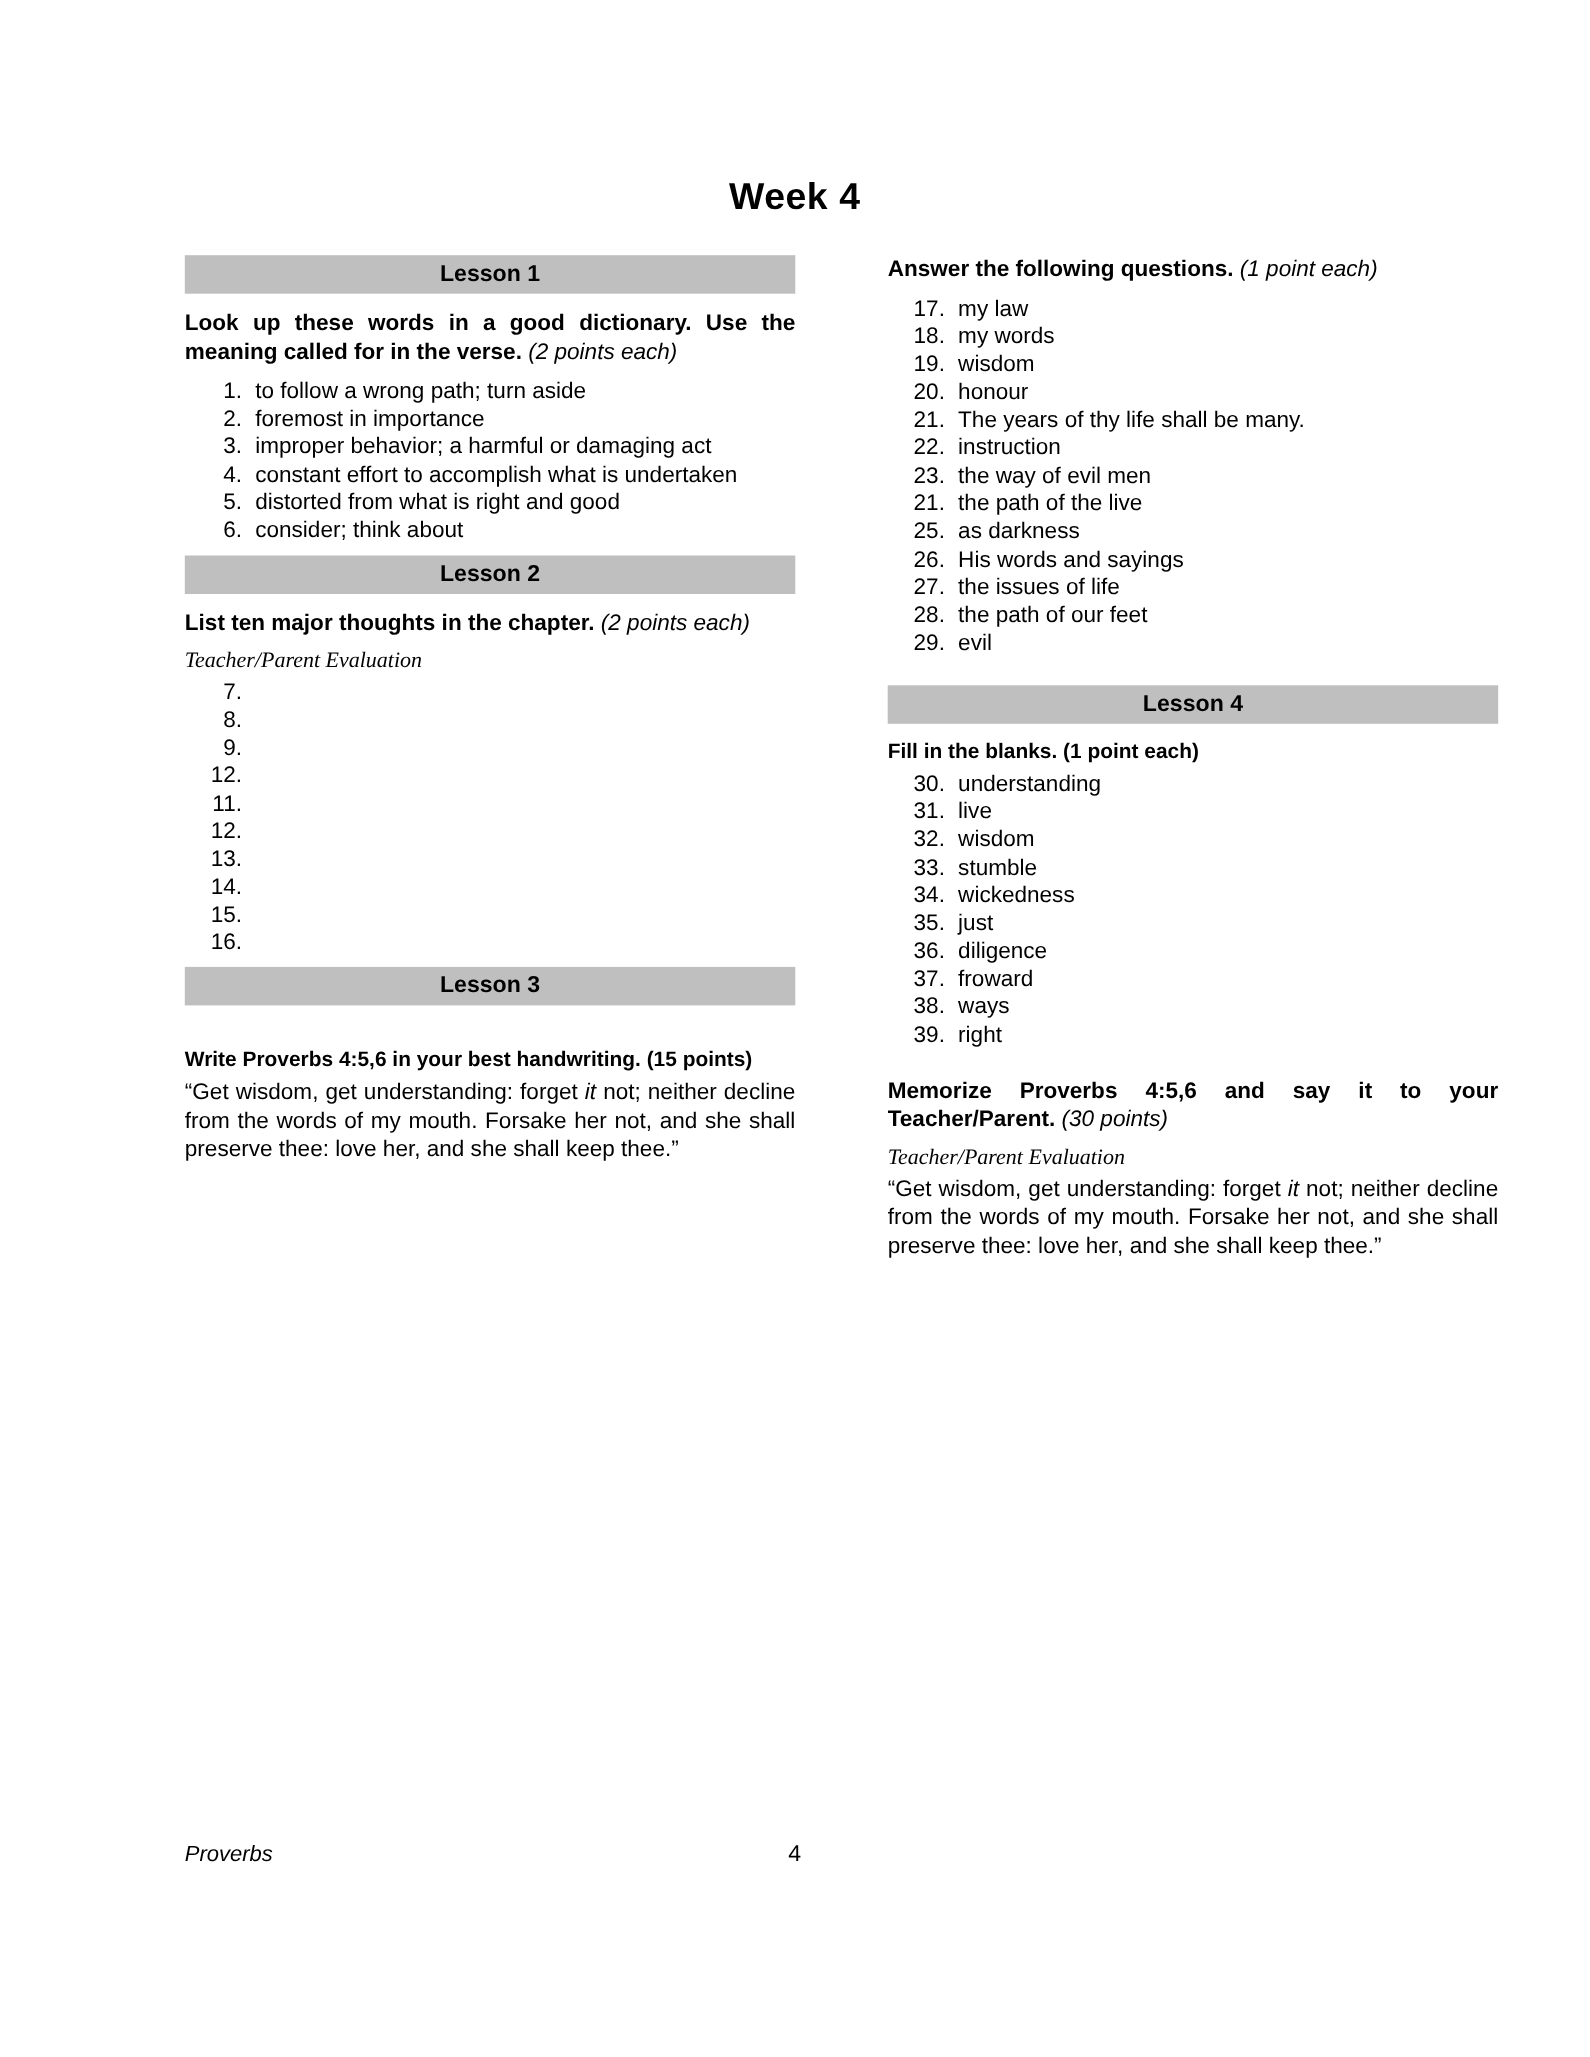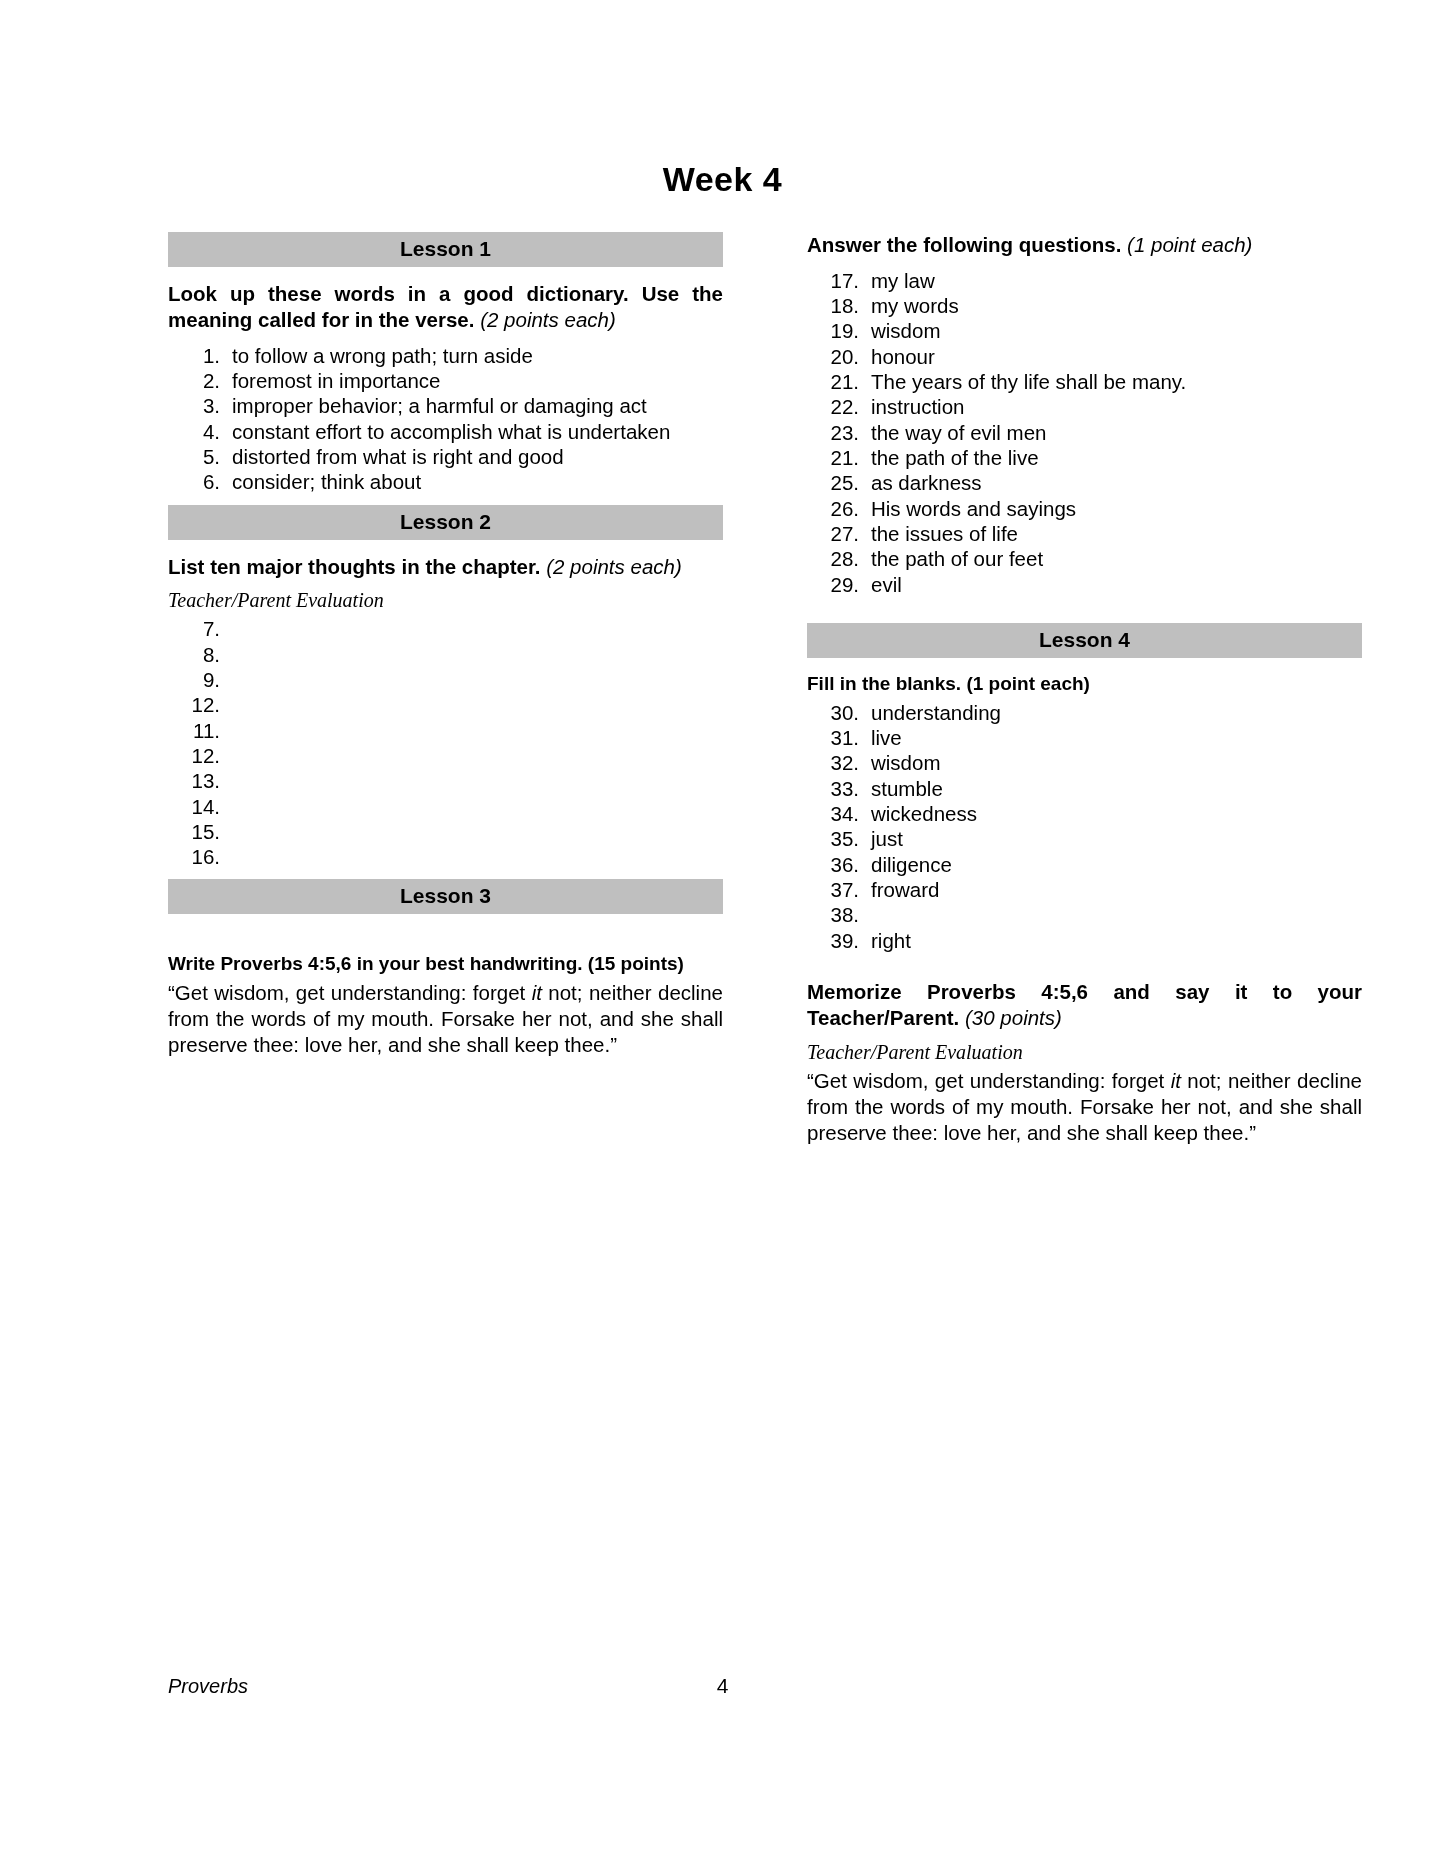--- a/index.html
+++ b/index.html
@@ -336,20 +336,21 @@
         <li>
             <span class="num">36.</span>
             <span class="txt">diligence</span>
           </li>
         <li>
             <span class="num">37.</span>
             <span class="txt">froward</span>
           </li>
         <li>
             <span class="num">38.</span>
+            <span class="txt">ways</span>
           </li>
         <li>
             <span class="num">39.</span>
             <span class="txt">right</span>
           </li>
       </ol>
 
       <div class="gap-16"></div>
 
       <p class="instr">

